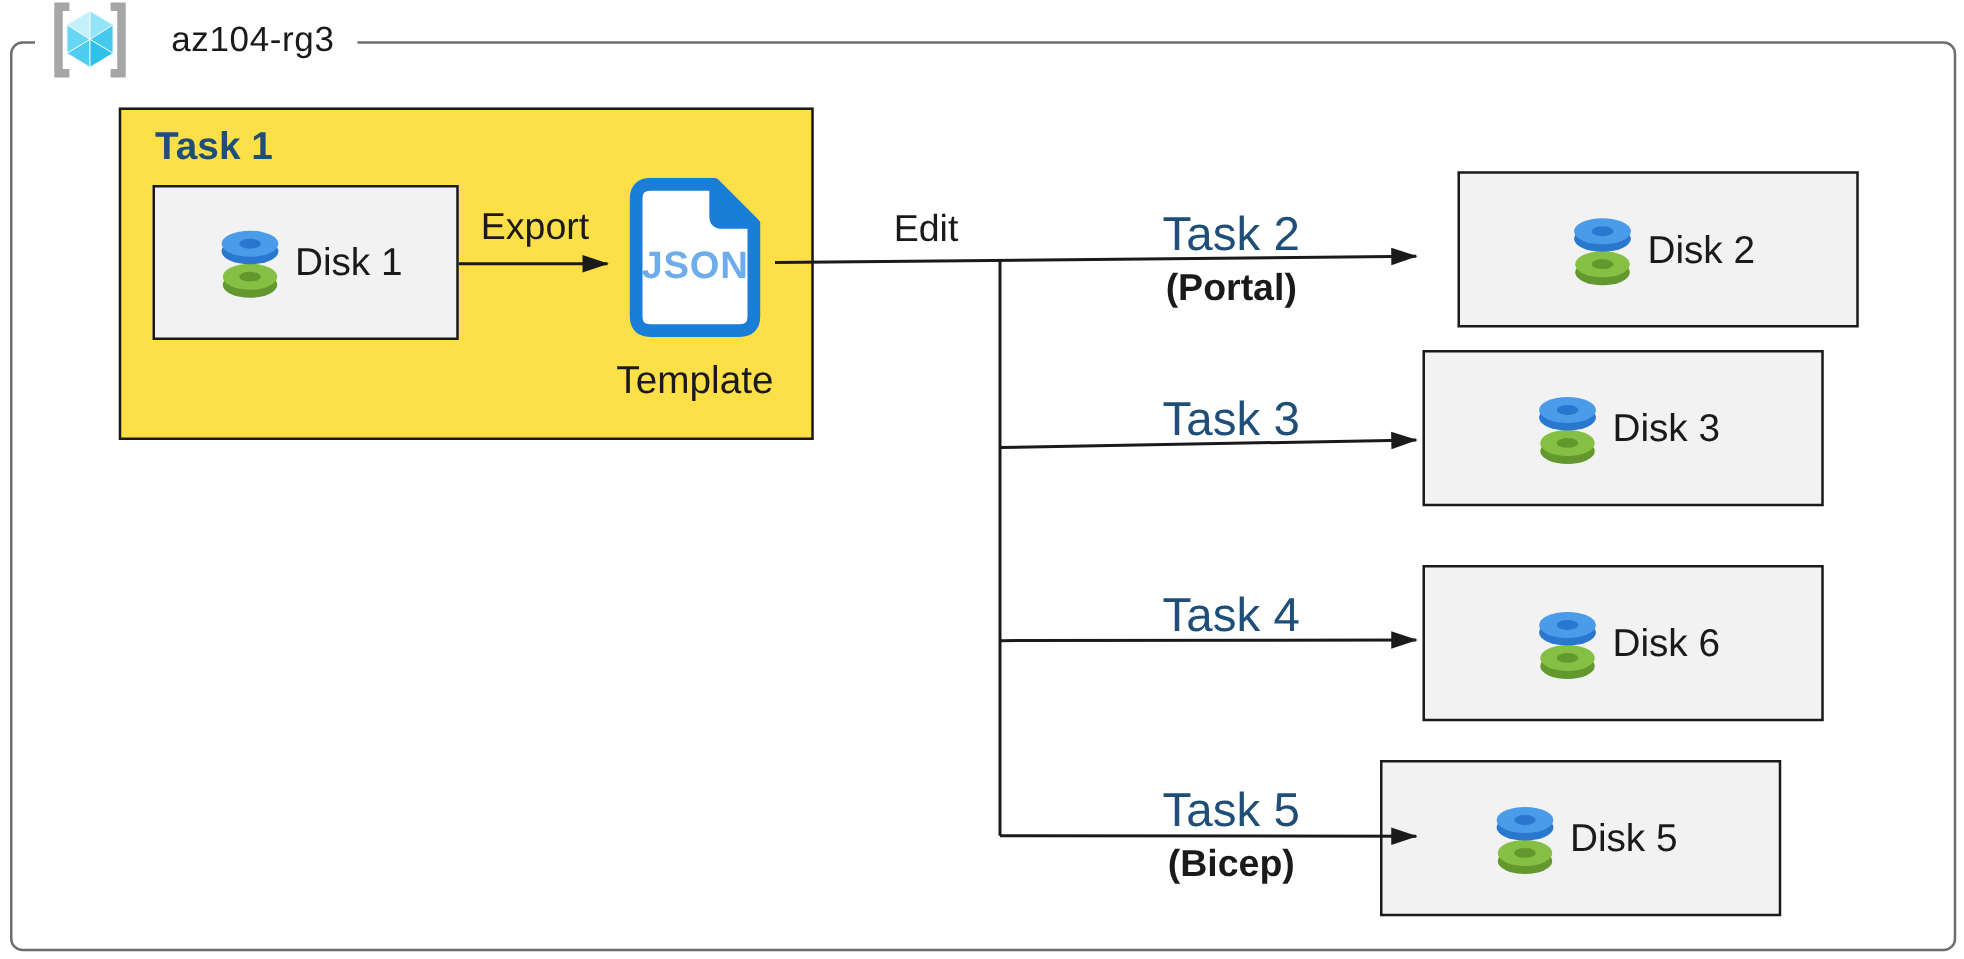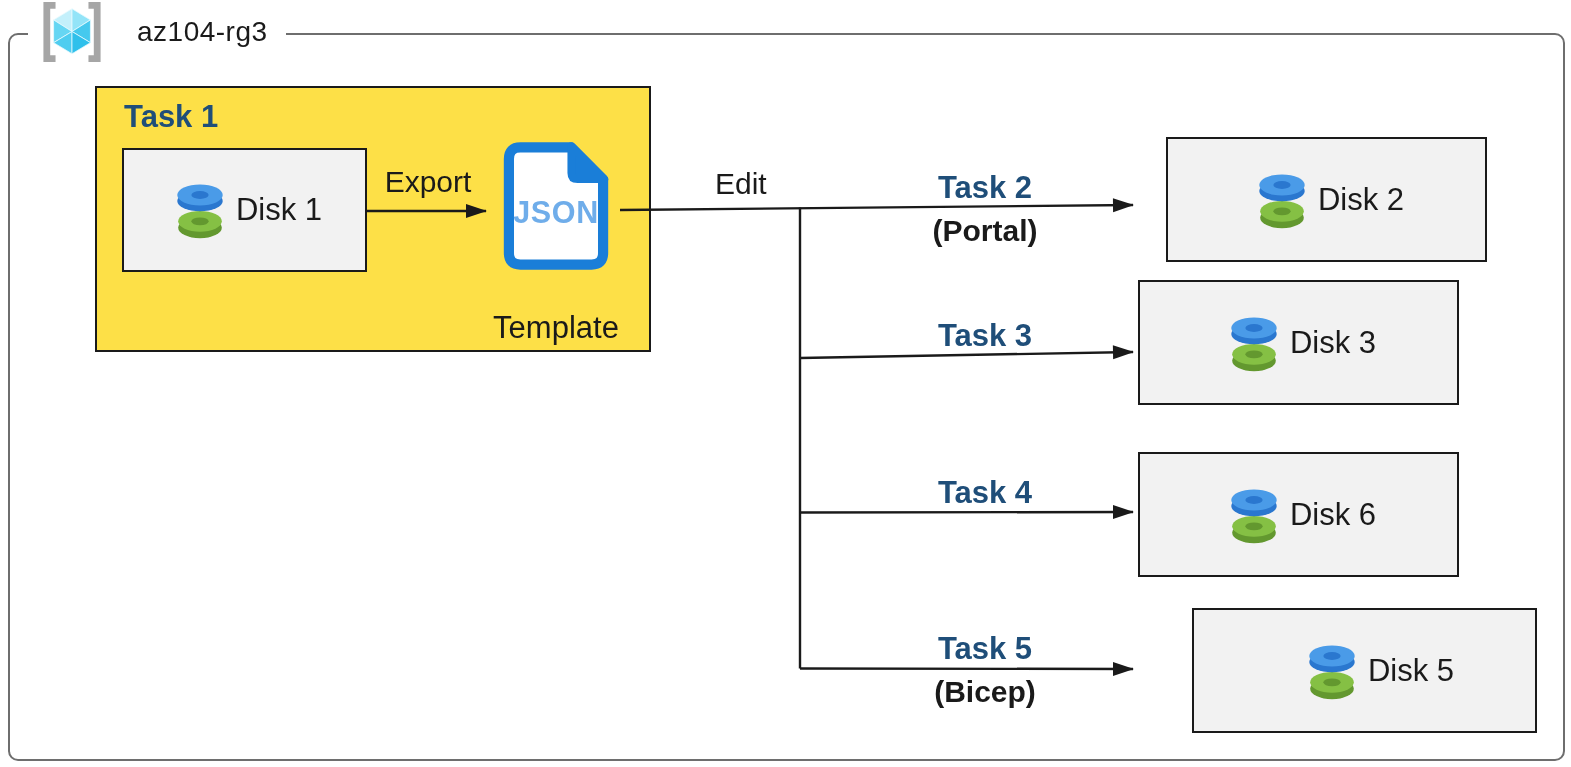--- a/index.html
+++ b/index.html
@@ -22,34 +22,34 @@
 
   
   .disk-box{position:absolute;background:var(--disk_box_fill,#f2f2f2);
     border:2px solid var(--line_black,#1a1a1a);
     display:flex;flex-direction:row;align-items:center;justify-content:center;gap:3px;}
   .disk-label{font-size:31px;}
   #disk1-box{left:122px;top:148px;width:241px;height:120px;}
   #disk2-box{left:1138px;top:137px;width:317px;height:121px;margin-left:28px;}
   #disk3-box{left:1138px;top:280px;width:317px;height:121px;}
   #disk4-box{left:1138px;top:452px;width:317px;height:121px;}
-  #disk5-box{left:1192px;top:608px;width:317px;height:121px;padding-left:24px;}
+  #disk5-box{left:1104px;top:608px;width:317px;height:121px;}
 
   
   .flow-label{position:absolute;font-size:30px;}
   #export-label{left:368px;top:165px;width:120px;text-align:center;}
   #edit-label{left:687px;top:167px;margin-left:28px;}
 
   
   .json-icon{position:absolute;left:500px;top:142px;}
-  #template-label{position:absolute;left:456px;top:286px;width:200px;text-align:center;font-size:31px;margin-top:24px;}
+  #template-label{position:absolute;left:456px;top:286px;width:200px;text-align:center;font-size:31px;}
 
   
   .task-group{position:absolute;left:845px;width:280px;text-align:center;}
-  .task-group .t{font-size:31px;font-weight:bold;color:var(--task_label,#1f4e79);line-height:34px;}
+  .task-group .t{font-size:38px;font-weight:normal;color:var(--task_label,#1f4e79);line-height:34px;}
   .task-group .m{font-size:30px;line-height:34px;margin-top:9px;font-weight:bold;}
   #task2-group{top:171px;}
   #task3-group{top:319px;}
   #task4-group{top:476px;}
   #task5-group{top:632px;}
 
   
   .connectors{position:absolute;left:0;top:0;pointer-events:none;z-index:6;}
   .connectors line{stroke:var(--line_black,#1a1a1a);stroke-width:2.4px;}
   .hidden-defs{position:absolute;width:0;height:0;overflow:hidden;}

